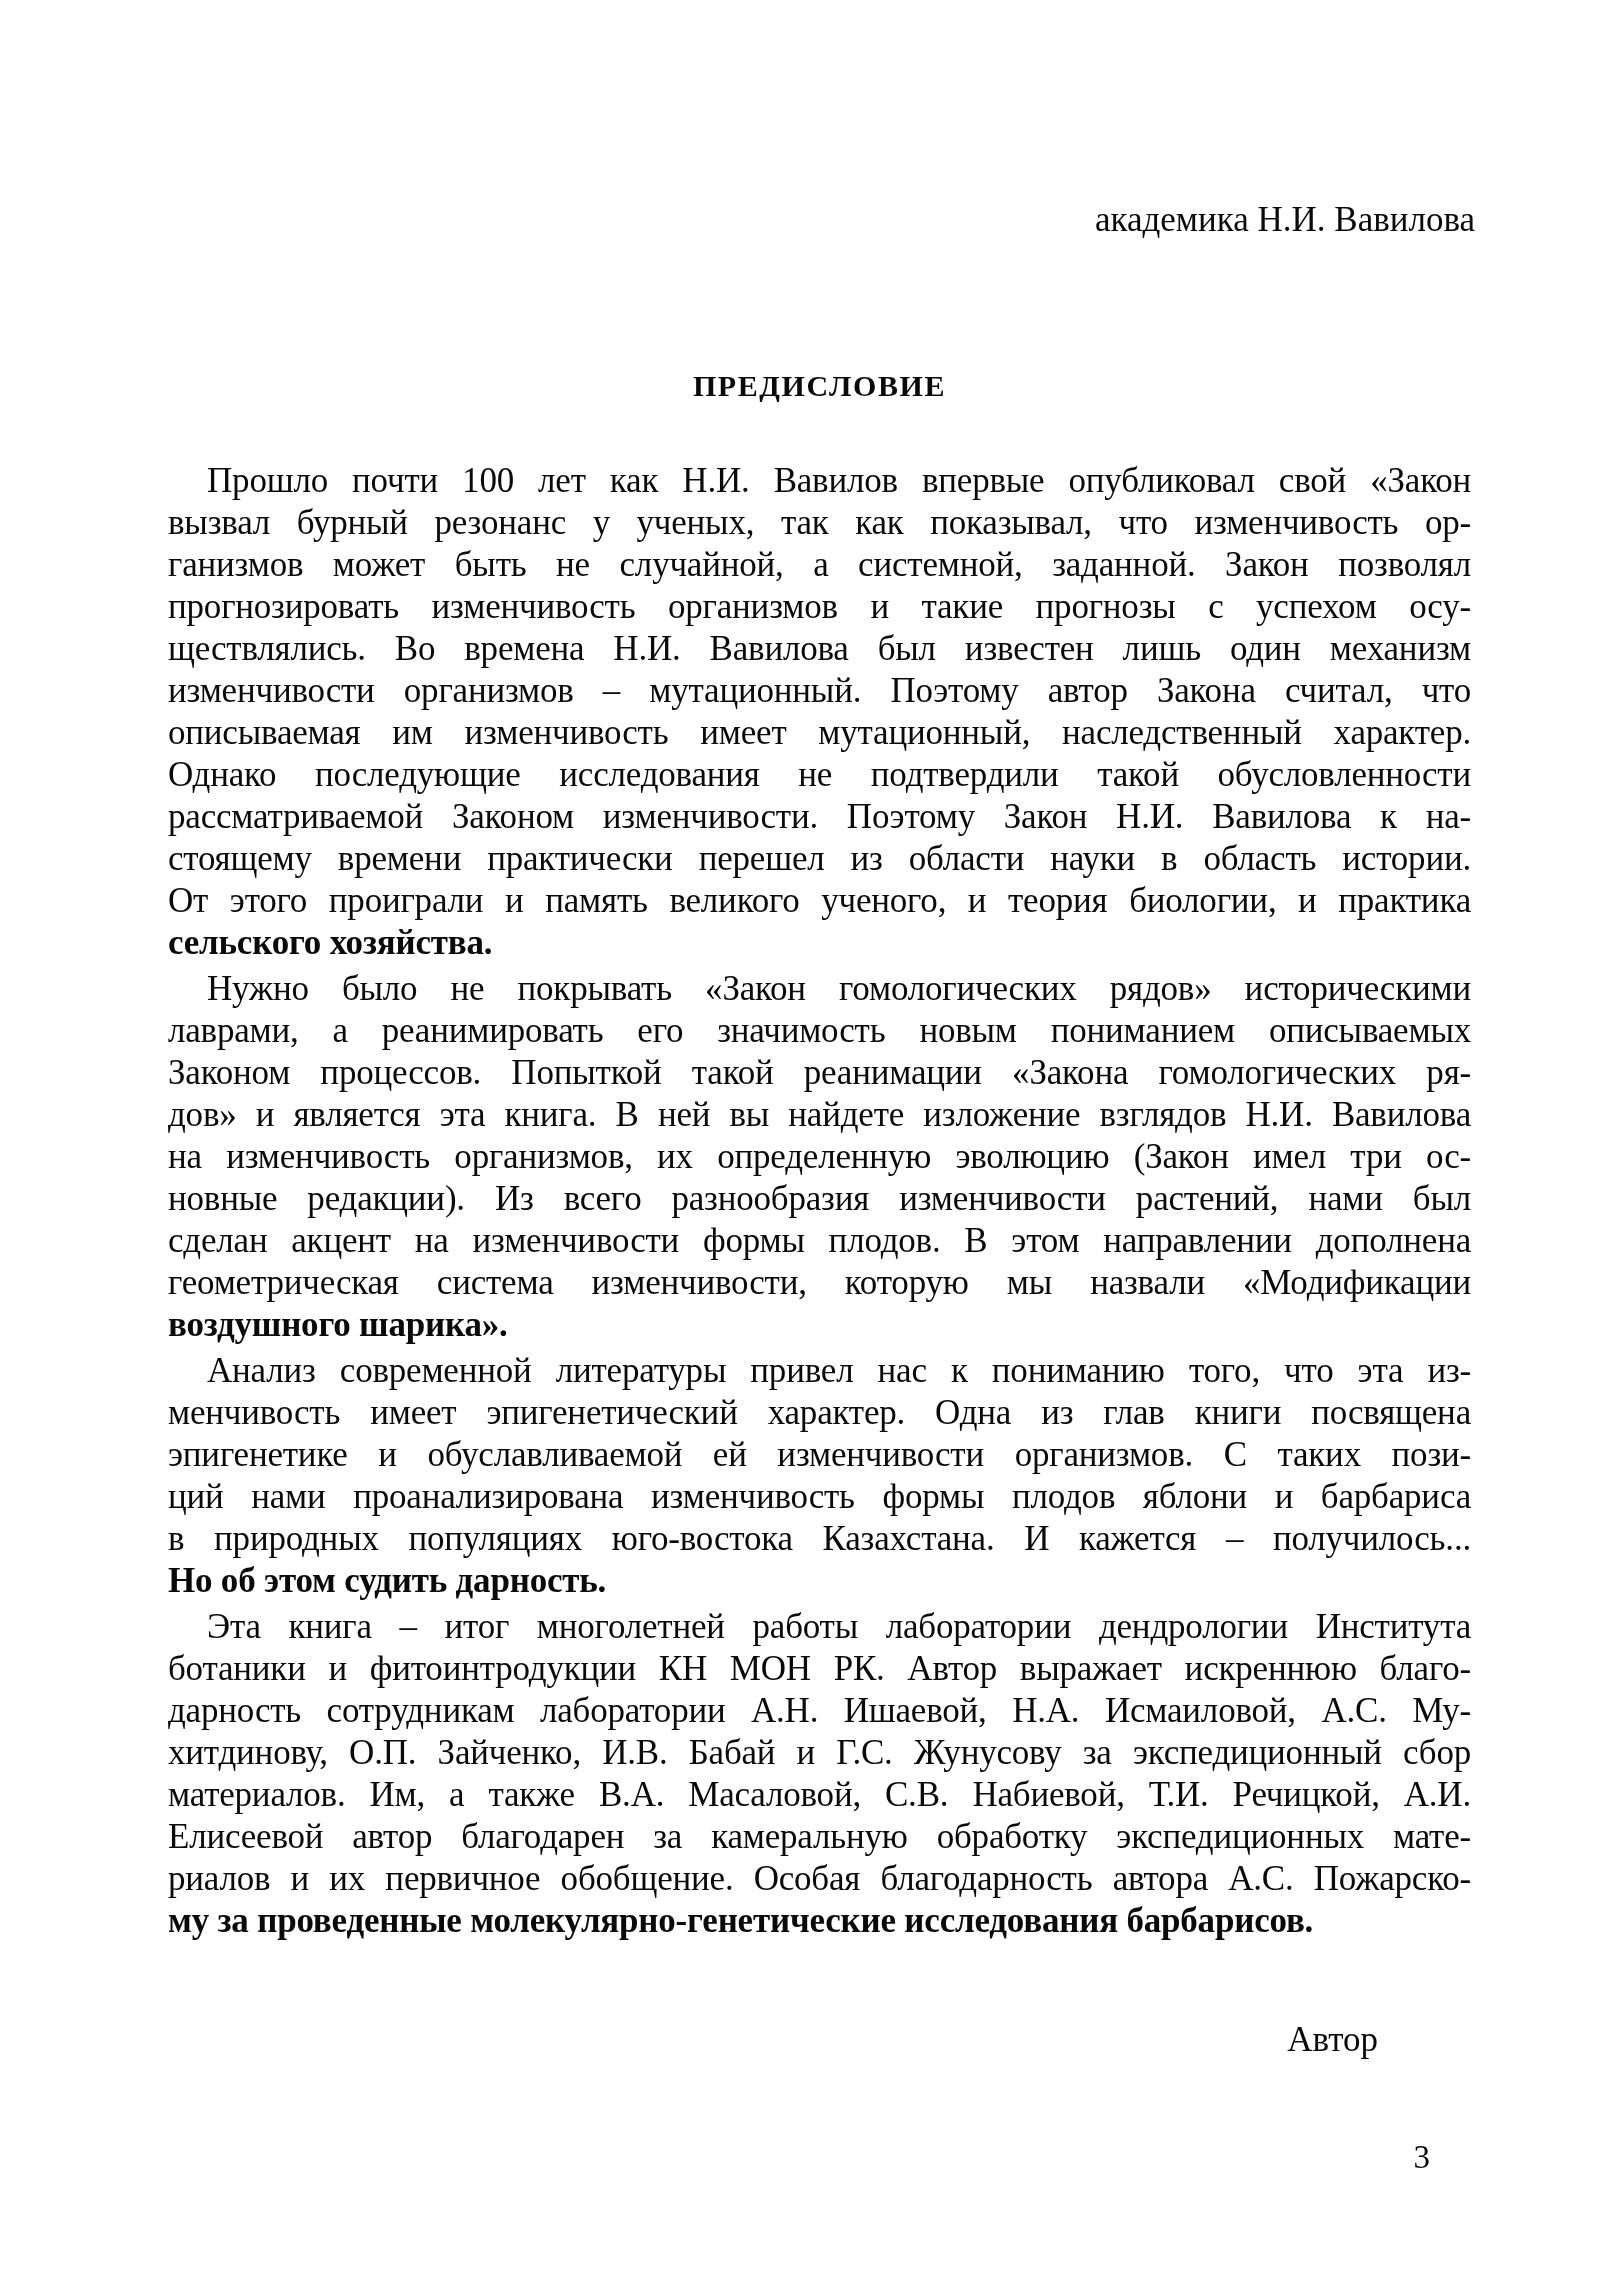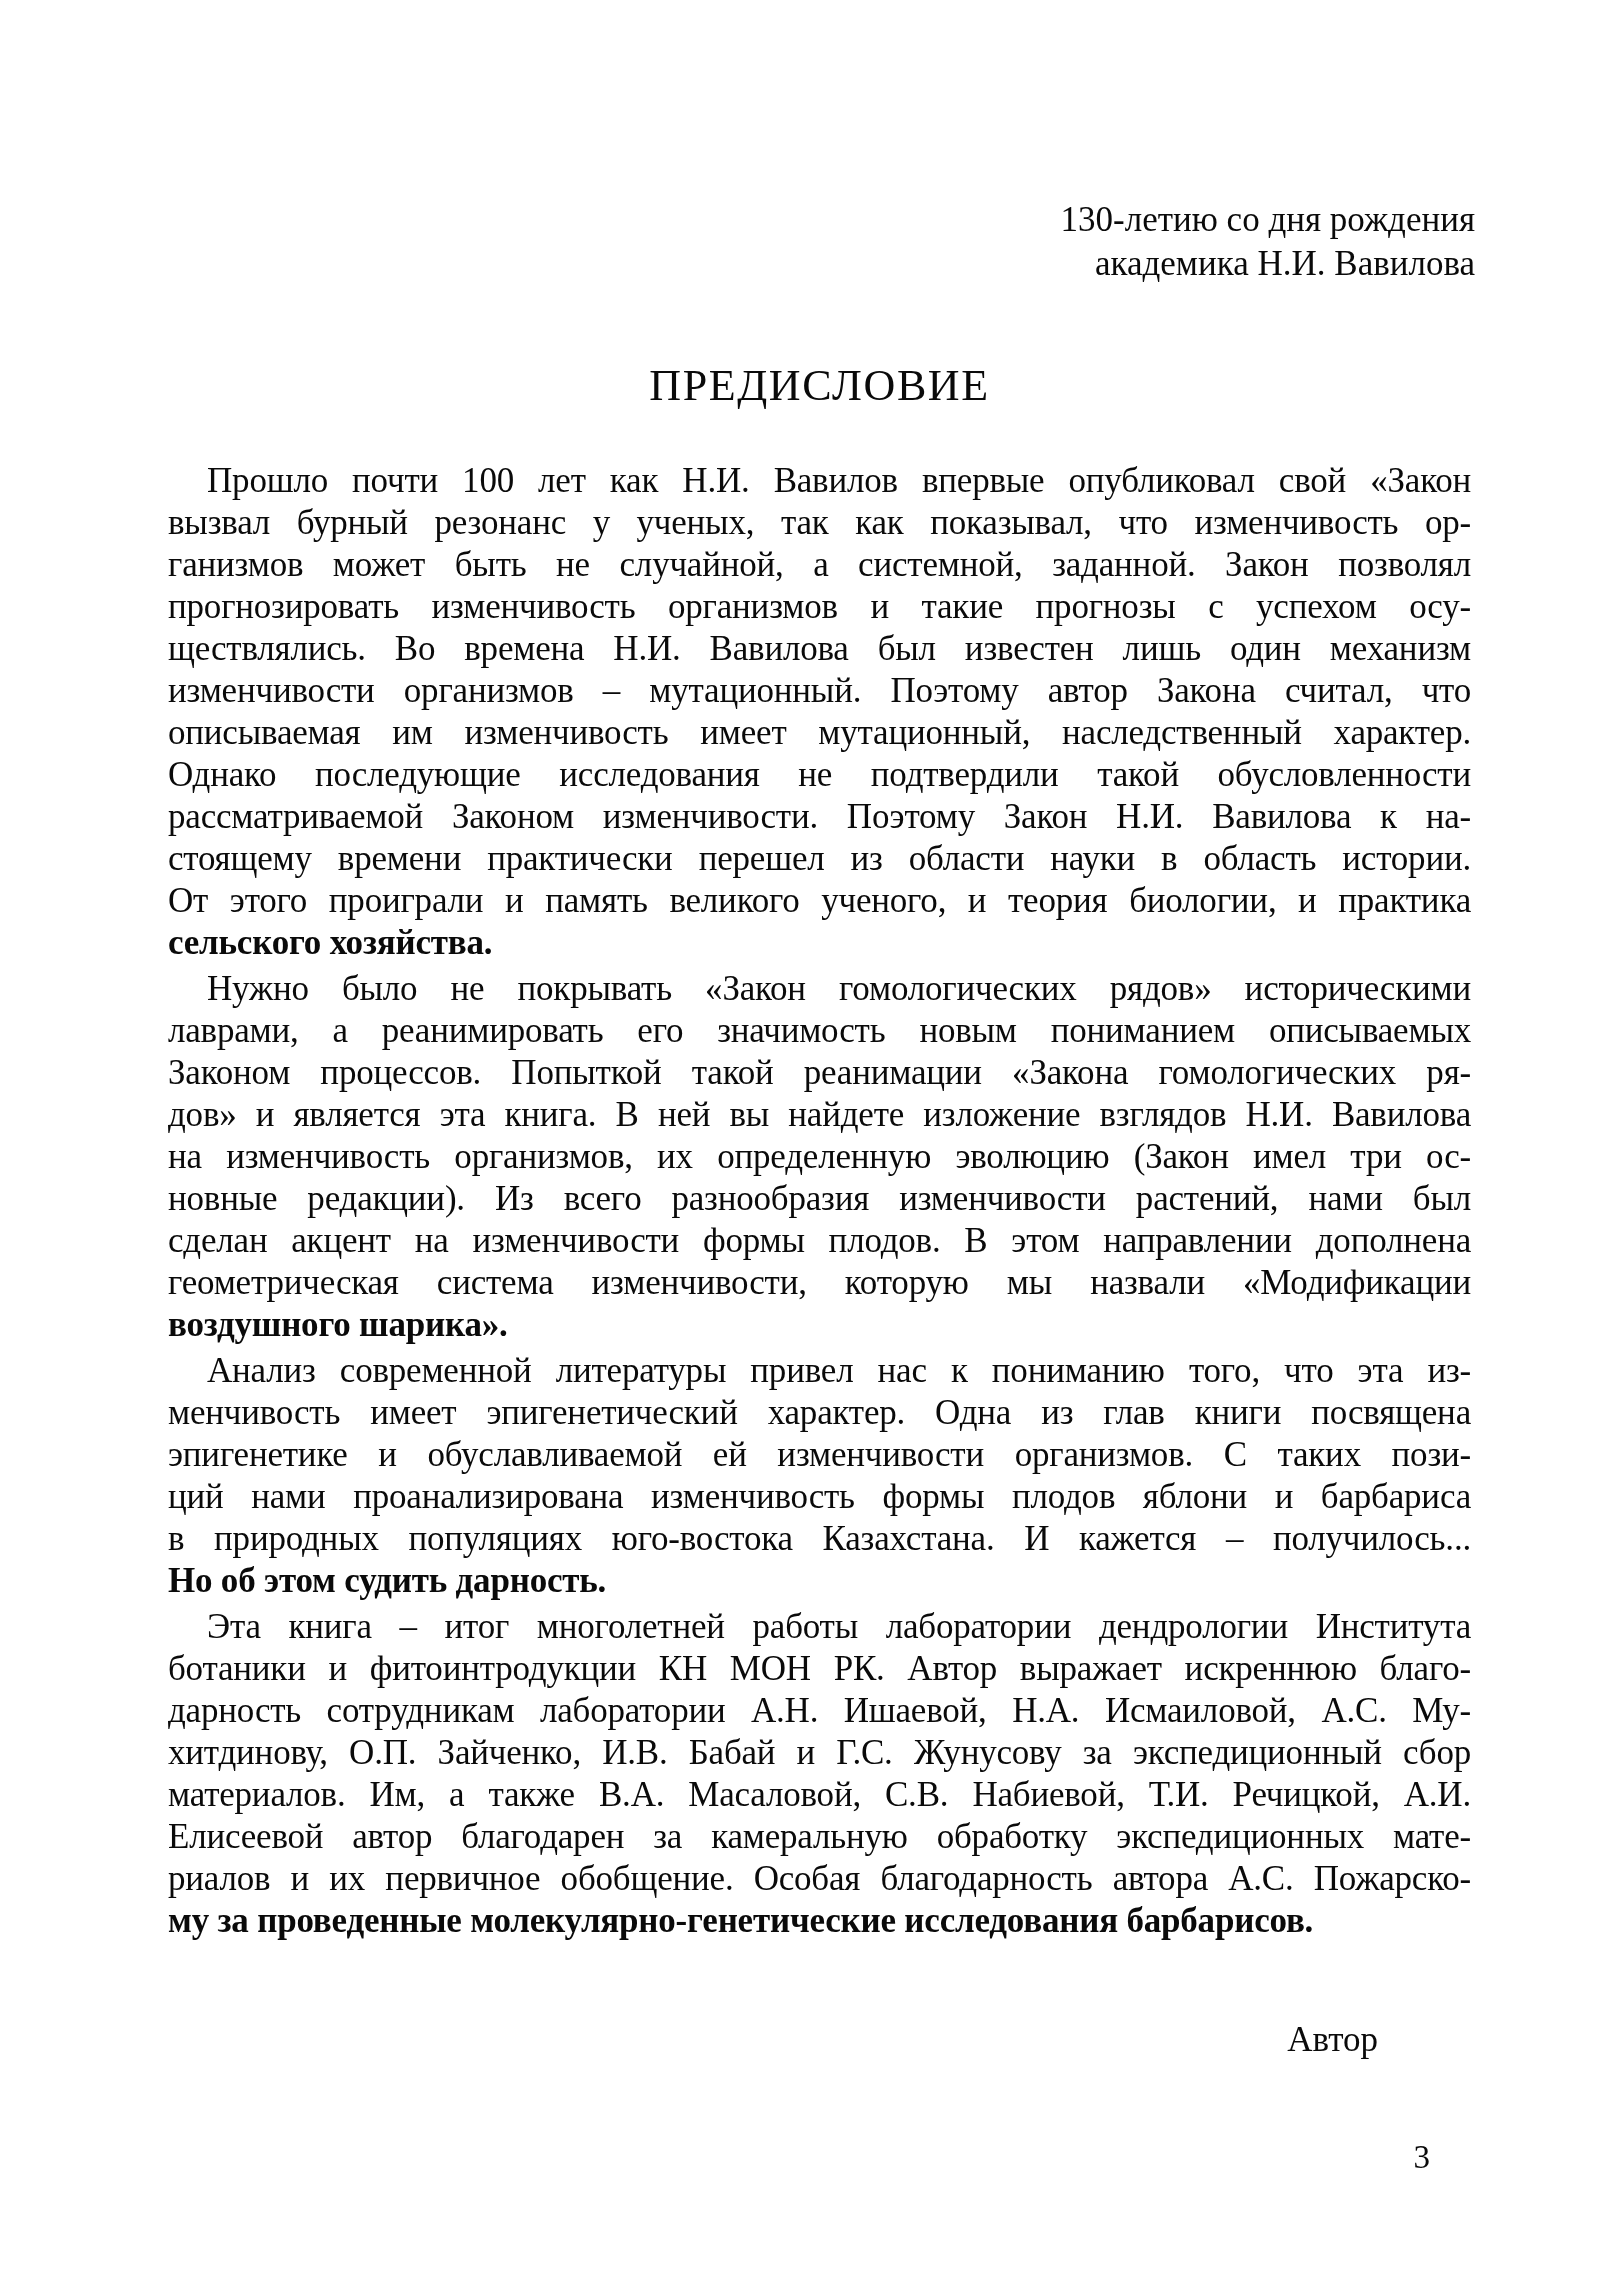--- a/index.html
+++ b/index.html
@@ -13,21 +13,21 @@
   .page { position: absolute; inset: 0; overflow: hidden; }
 
   .dedication {
     position: absolute; left: 164px; top: 198px; width: 1311px;
     font-size: 35px; line-height: 44px; text-align: right;
   }
   .ded-line { text-align: right; }
 
   .title {
     position: absolute; left: 164px; top: 361px; width: 1311px;
-    font-size: 44px; line-height: 50px; font-weight: normal;
+    font-size: 30px; line-height: 50px; font-weight: bold;
     text-align: center; letter-spacing: 1.6px;
   }
 
   .bodytext {
     position: absolute; left: 164px; top: 456px; width: 1311px;
     font-size: 35px; line-height: 42px; letter-spacing: -0.2px;
   }
   .para { margin: 4px; }
   .para .pline { text-align: justify; text-align-last: justify; }
   .para .pline:first-child { text-indent: 39px; }
@@ -42,21 +42,20 @@
     position: absolute; left: 164px; top: 2138px; width: 1266px;
     font-size: 33px; line-height: 39px; text-align: right;
   }
 </style>
 </head>
 <body>
 
 <div class="page">
 
   <div class="dedication">
-      <div class="ded-line">130-летию со дня рождения</div>
       <div class="ded-line">академика Н.И. Вавилова</div>
     </div>
 
   <div class="title">ПРЕДИСЛОВИЕ</div>
 
   <div class="bodytext">
     <div class="para">
         <div class="pline">Прошло почти 100 лет как Н.И. Вавилов впервые опубликовал свой «Закон</div>
         <div class="pline">вызвал бурный резонанс у ученых, так как показывал, что изменчивость ор-</div>
         <div class="pline">ганизмов может быть не случайной, а системной, заданной. Закон позволял</div>

